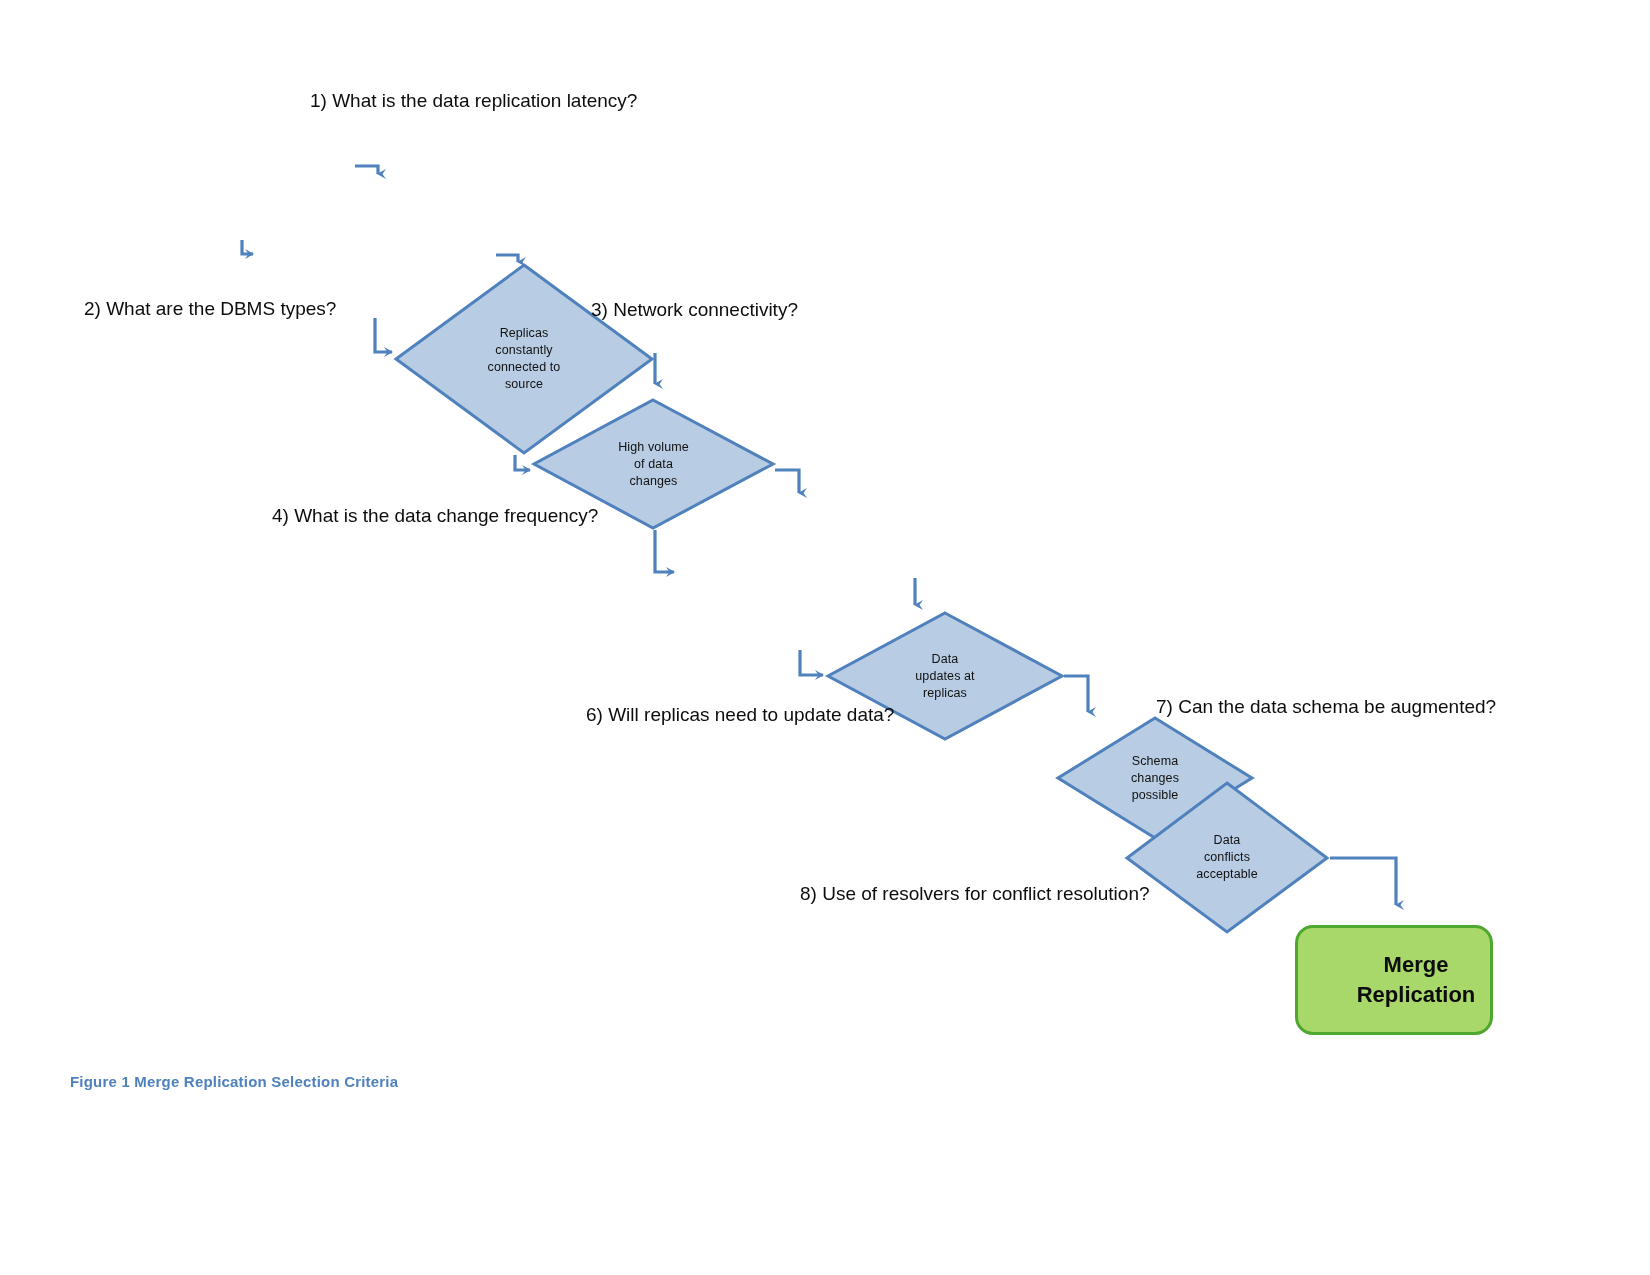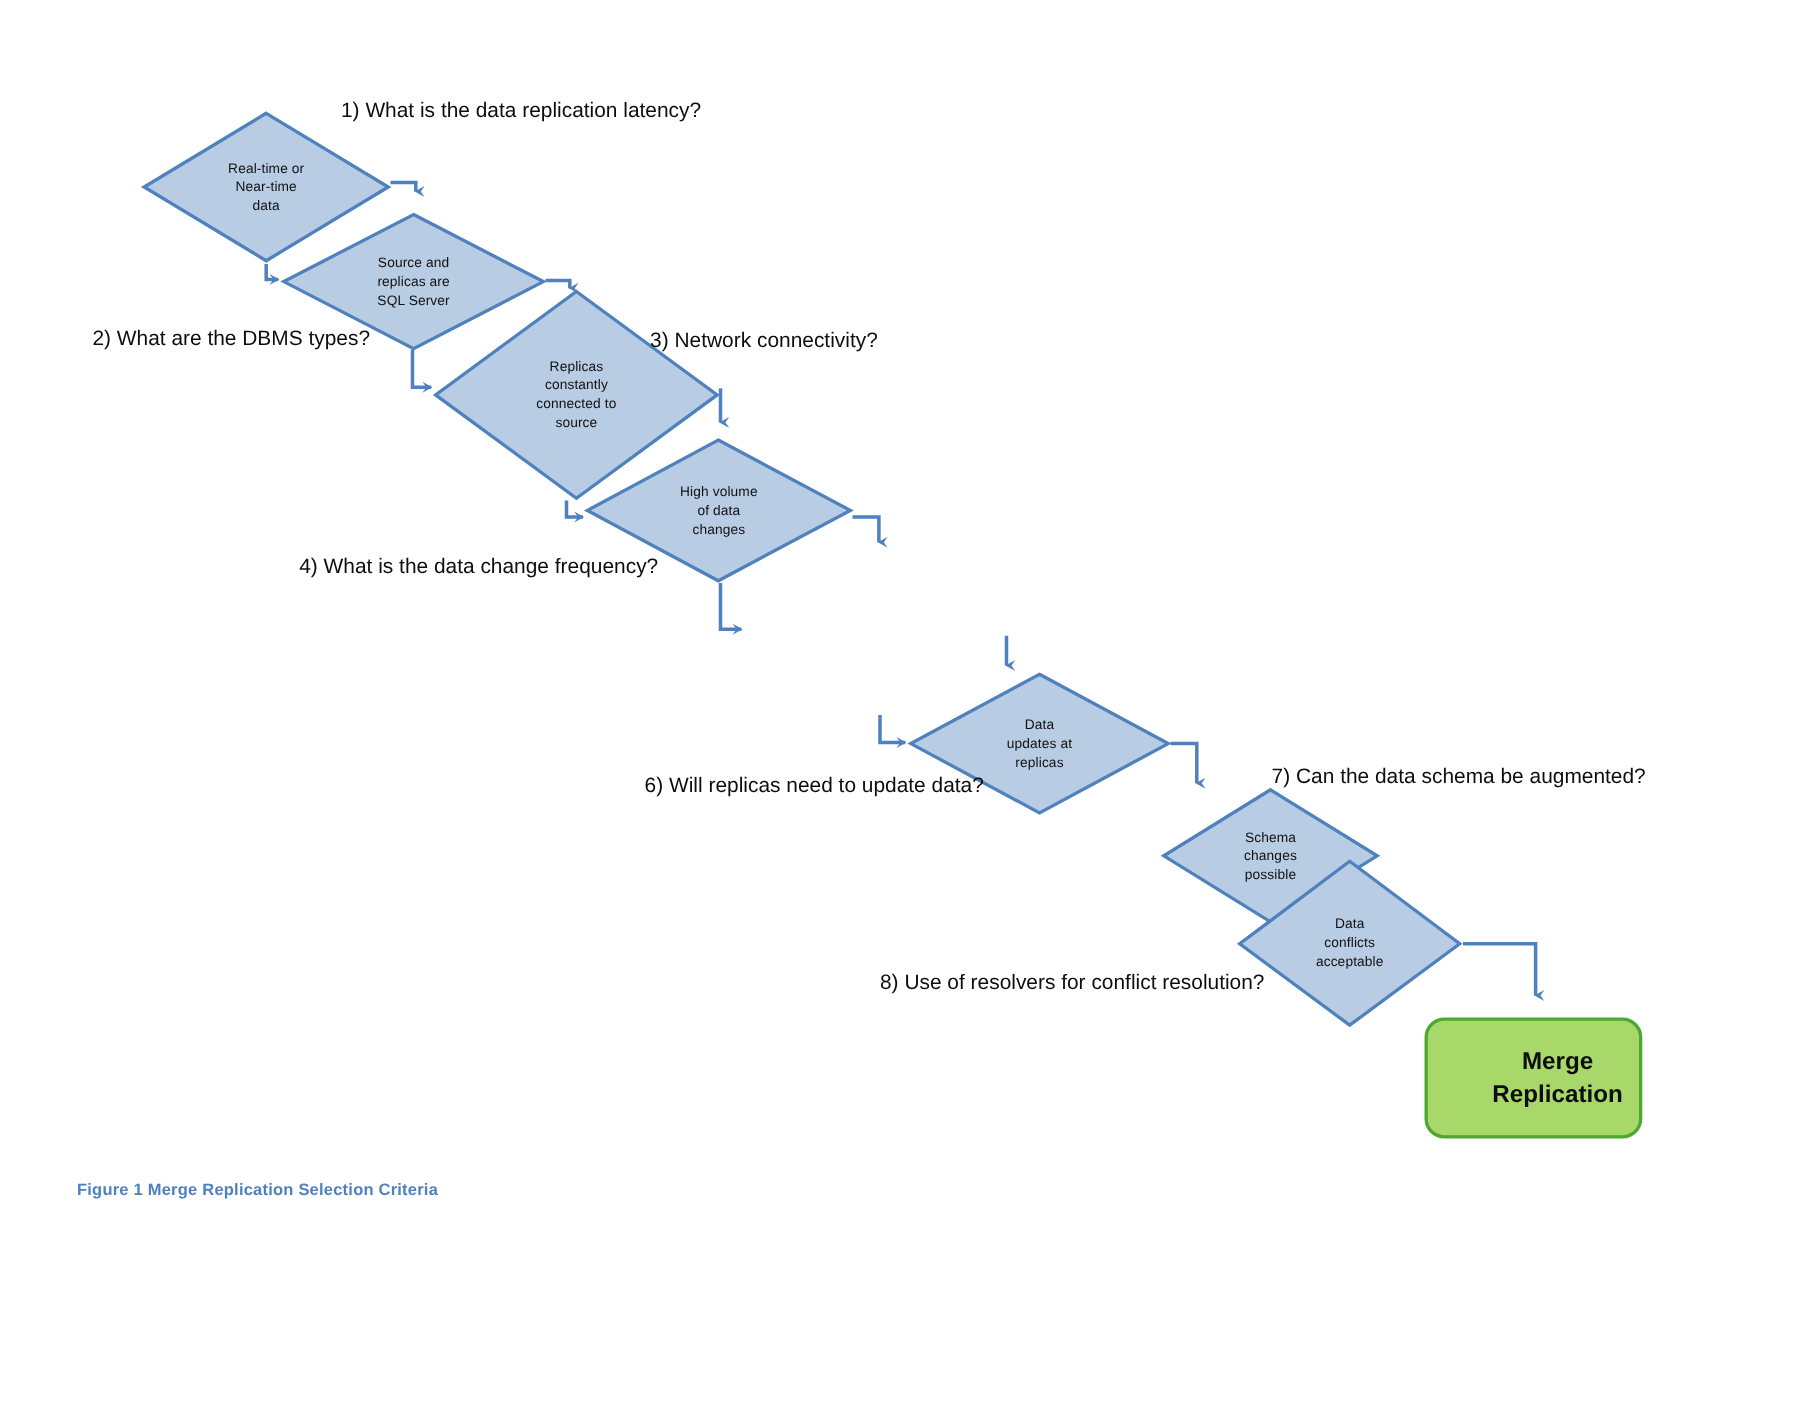--- a/index.html
+++ b/index.html
@@ -67,37 +67,21 @@
       <path d="M800,650 L800,675 L823,675" marker-end="url(#arrowRight)"></path>
 
       <path d="M1064,676 L1088,676 L1088,712" marker-end="url(#arrowDown)"></path>
 
       <path d="M1196,765 L1226,765 L1226,775" marker-end="url(#arrowDown)"></path>
 
       <path d="M1330,858 L1396,858 L1396,905" marker-end="url(#arrowDown)"></path>
     </g>
   </svg>
 
-  <div class="diamond" style="left:128px;top:100px;width:228px;height:140px;">
-    <svg viewBox="0 0 228 140" preserveAspectRatio="none">
-      <polygon points="114,3 225,70 114,137 3,70" fill="#b8cce4" stroke="#4f81bd" stroke-width="3"></polygon>
-    </svg>
-    <div class="dtext" style="white-space:pre-line;">Real-time or
-Near-time
-data</div>
-  </div>
 
-  <div class="diamond" style="left:255px;top:192px;width:242px;height:128px;">
-    <svg viewBox="0 0 242 128" preserveAspectRatio="none">
-      <polygon points="121,3 239,64 121,125 3,64" fill="#b8cce4" stroke="#4f81bd" stroke-width="3"></polygon>
-    </svg>
-    <div class="dtext" style="white-space:pre-line;">Source and
-replicas are
-SQL Server</div>
-  </div>
 
   <div class="diamond" style="left:393px;top:262px;width:262px;height:194px;">
     <svg viewBox="0 0 262 194" preserveAspectRatio="none">
       <polygon points="131,3 259,97 131,191 3,97" fill="#b8cce4" stroke="#4f81bd" stroke-width="3"></polygon>
     </svg>
     <div class="dtext" style="white-space:pre-line;">Replicas
 constantly
 connected to
 source</div>
   </div>

